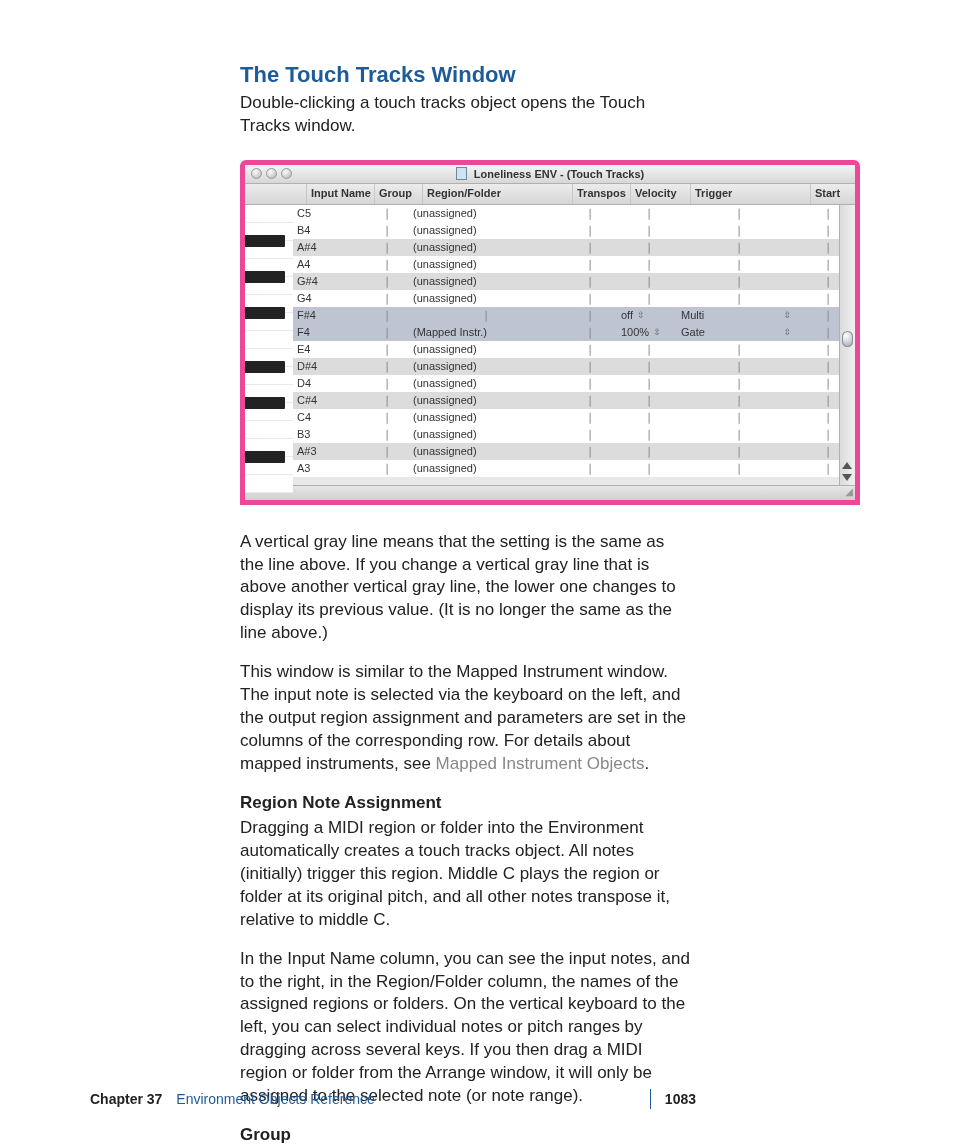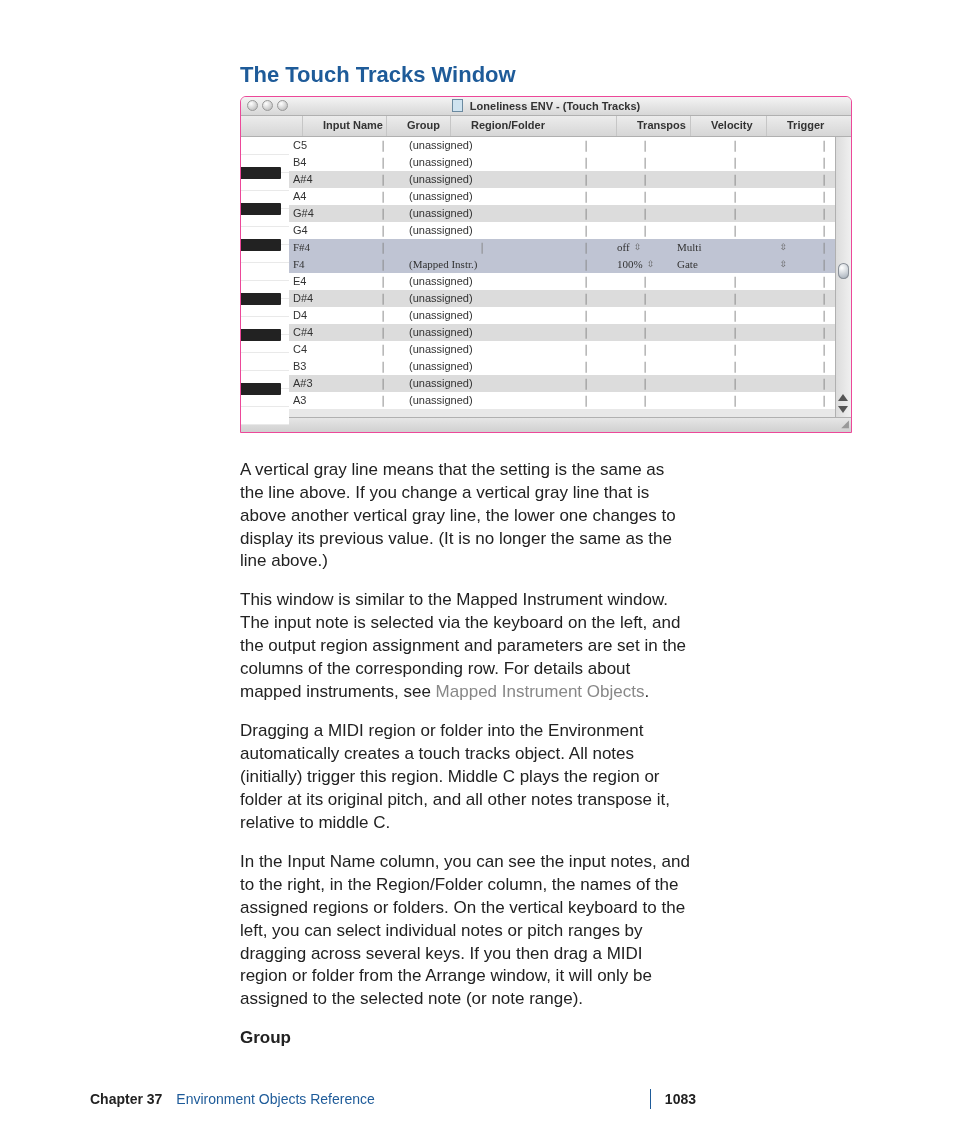--- a/index.html
+++ b/index.html
@@ -26,21 +26,21 @@
   }
   p { margin: 0 0 16px 0; }
   .tight { margin-bottom: 22px; }
   .sub { font-weight: 600; margin: 2px 0 2px 0; }
   a.link { color: #888; text-decoration: none; }
 
   
   .shot {
     width: 610px;
     margin: 6px 0 26px 0;
-    border: 1px solid #ec4899;
+    border: 5px solid #ec4899;
     border-radius: 6px 6px 0 0;
     overflow: hidden;
     background: #e8e8e8;
     font-family: "Lucida Grande", "Segoe UI", Arial, sans-serif;
     font-size: 11px;
     color: #333;
     position: relative;
     box-shadow: inset 0 0 0 1px rgba(255,255,255,.4);
   }
   .titlebar {
@@ -67,42 +67,41 @@
     background: #cfe3f0; border: 1px solid #6b8aa0; vertical-align: -2px;
   }
 
   .cols {
     display: grid;
     grid-template-columns: 62px 68px 48px 150px 58px 60px 120px 58px;
     height: 20px; align-items: center;
     background: linear-gradient(#ececec,#d6d6d6);
     border-bottom: 1px solid #b0b0b0;
     font-weight: 600;
-    gap: 16px;
   }
   .cols div { padding-left: 4px; border-right: 1px solid #c6c6c6; height:100%; display:flex; align-items:center;}
   .cols div:last-child{border-right:none;}
 
   .body { display: flex; height: 280px; }
   .piano { width: 62px; background: #f6f6f6; }
   .piano .key { height: 17px; position: relative; background:#fff; border-bottom:1px solid #e9e9e9;}
   .piano .key .blk { position:absolute; left:0; top:-6px; height:12px; width:40px; background:#222; border-radius:0 1px 1px 0;}
 
   .grid-wrap { flex:1; position: relative; }
   .row {
     display: grid;
     grid-template-columns: 68px 48px 150px 58px 60px 120px 58px;
     height: 17px; align-items: center; position: relative;
   }
   .row.even { background:#dcdcdc; }
   .row.odd  { background:#ffffff; }
   .row > div { padding-left:4px; height:100%; display:flex; align-items:center; }
   .vline { color:#888; justify-content:center; padding-left:0;}
   .spinner { font-size:9px; color:#666; margin-left:4px;}
-  .sel{ background:#bfc4d3 !important;font-family:Liberation Serif, serif; }
+  .sel{ background:#bfc4d3 !important; }
 
   .scroll { position:absolute; right:0; top:0; bottom:0; width:15px;
     background:linear-gradient(to right,#dcdcdc,#f0f0f0);
     border-left:1px solid #b0b0b0; }
   .thumb{ position:absolute; right:2px; top:126px; width:11px; height:16px;
     background:radial-gradient(circle at 35% 30%, #fff,#bcc3cb 65%,#9aa3ac);
     border-radius:6px; box-shadow:0 0 0 1px #8a9098 inset;}
   .arrow-up, .arrow-dn{ position:absolute; right:3px; width:0;height:0;
     border-left:5px solid transparent;border-right:5px solid transparent;}
   .arrow-up{ bottom:16px; border-bottom:7px solid #555;}
@@ -121,20 +120,21 @@
   .footer .chap { color:#222; font-weight:600; margin-right:14px;}
   .footer .sep { flex: 0 0 1px; width:1px; height:20px; background:#1e5b99; margin:0 14px 0 auto;}
   .footer .pnum { color:#222; font-weight:600;}
 </style>
 </head>
 <body>
 
 <div class="page">
 
   <h2>The Touch Tracks Window</h2>
+  <p class="tight">Double-clicking a touch tracks object opens the Touch Tracks window.</p>
 
   <div class="shot">
     <div class="titlebar">
       <div class="traffic">
         <span></span>
         <span></span>
         <span></span>
       </div>
       <span class="doc-icon"></span>
       <span>Loneliness ENV -  (Touch Tracks)</span>
@@ -352,20 +352,21 @@
       <span class="resize">◢</span>
     </div>
   </div>
 
   <p>A vertical gray line means that the setting is the same as the line above. If you change a vertical gray line that is above another vertical gray line, the lower one changes to display its previous value. (It is no longer the same as the line above.)</p>
 
   <p>
     <span>This window is similar to the Mapped Instrument window. The input note is selected via the keyboard on the left, and the output region assignment and parameters are set in the columns of the corresponding row. For details about mapped instruments, see </span><a href="#" class="link">Mapped Instrument Objects</a><span>.</span>
   </p>
 
+  <p class="sub">Region Note Assignment</p>
   <p>Dragging a MIDI region or folder into the Environment automatically creates a touch tracks object. All notes (initially) trigger this region. Middle C plays the region or folder at its original pitch, and all other notes transpose it, relative to middle C.</p>
   <p>In the Input Name column, you can see the input notes, and to the right, in the Region/Folder column, the names of the assigned regions or folders. On the vertical keyboard to the left, you can select individual notes or pitch ranges by dragging across several keys. If you then drag a MIDI region or folder from the Arrange window, it will only be assigned to the selected note (or note range).</p>
 
   <p class="sub">Group</p>
 
   <div class="footer">
     <span class="chap">Chapter 37</span>
     <span>Environment Objects Reference</span>
     <span class="sep"></span>
     <span class="pnum">1083</span>

